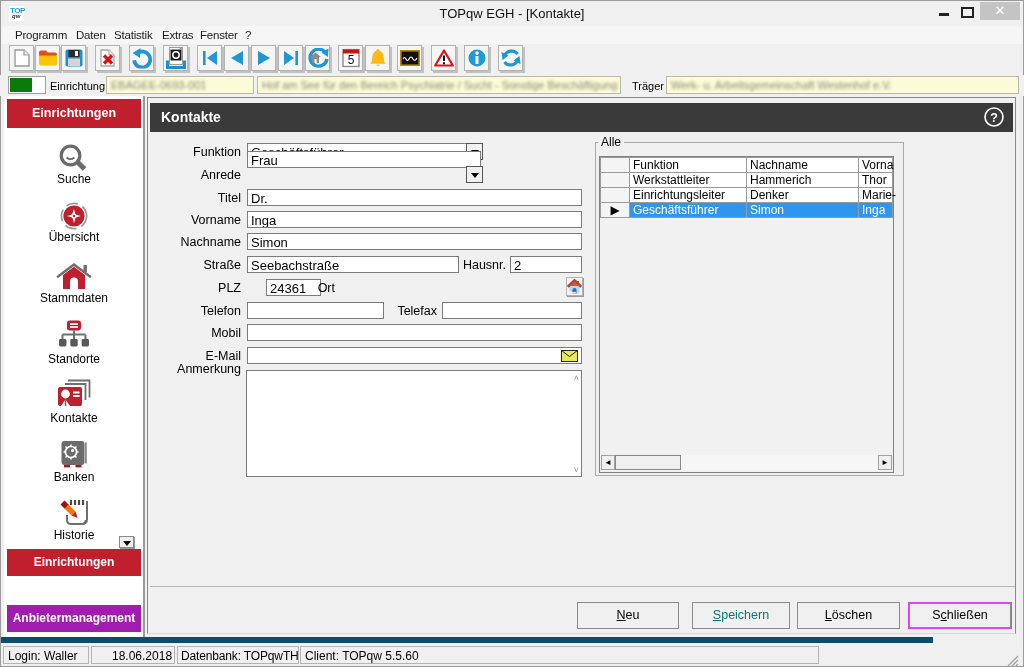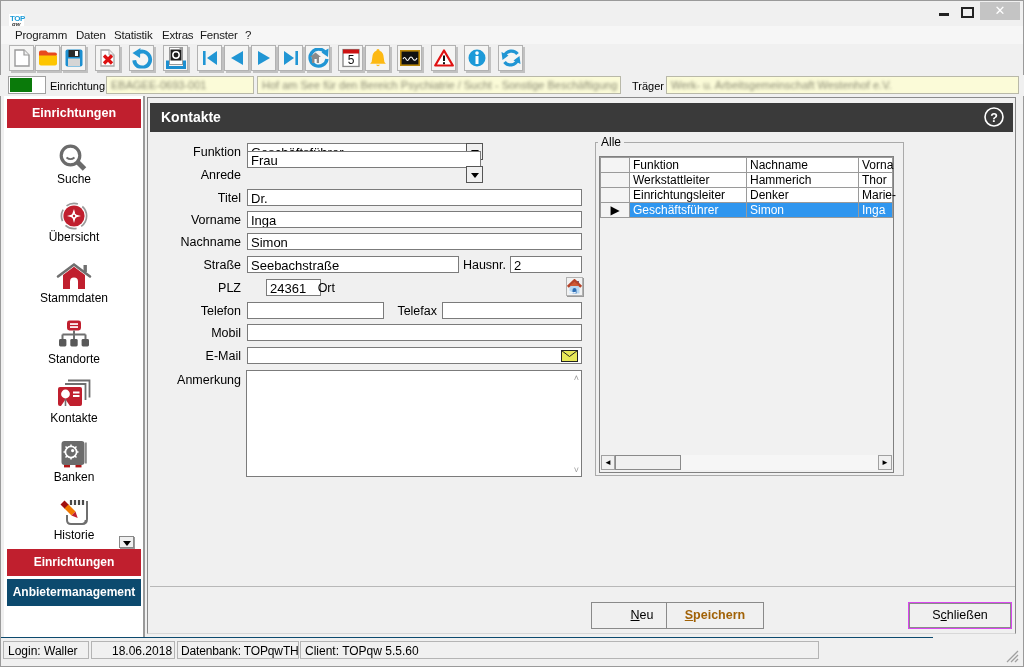--- a/index.html
+++ b/index.html
@@ -2,21 +2,21 @@
 <html><head>
 <meta charset="utf-8">
 <style>
 * { margin:0; padding:0; box-sizing:border-box; }
 html,body { width:1024px; height:667px; }
 body { font-family:"Liberation Sans", sans-serif; background:#f0f0f0; position:relative; overflow:hidden; }
 #frame { position:absolute; left:0; top:0; width:1024px; height:667px; border:1px solid #9a9a9a; }
 
 #titlebar { position:absolute; left:1px; top:1px; width:1022px; height:25px; background:#f0f0f0; }
 #title { position:absolute; left:0; top:5px; width:100%; text-align:center; font-size:13px; color:#111; }
-#logo { position:absolute; left:8px; top:13px; width:15px; height:15px; background:#fff; }
+#logo { position:absolute; left:8px; top:5px; width:15px; height:15px; background:#fff; }
 #logo .t { position:absolute; left:1px; top:0px; font-size:8px; font-weight:bold; color:#1d9cd8; letter-spacing:-0.5px; }
 #logo .q { position:absolute; left:3px; top:7px; font-size:6px; font-weight:bold; color:#333; font-style:italic; }
 .winbtn { position:absolute; top:0; height:19px; color:#222; }
 #btn-close { position:absolute; left:979px; top:1px; width:40px; background:#c4c4c4; color:#fff; font-size:13px; text-align:center; line-height:18px; }
 
 #menubar { position:absolute; left:1px; top:26px; width:1022px; height:18px; background:#f6f6f6; font-size:11.5px; color:#1a1a1a; letter-spacing:-0.2px; }
 .mi { position:absolute; top:3px; }
 
 #toolbar { position:absolute; left:1px; top:44px; width:1022px; height:31px; background:#f0f0f0; }
 .tb { position:absolute; top:1px; width:25px; height:26px; background:#f5f5f4; border:1px solid #b2b2b2; box-shadow:2px 2px 0 rgba(145,145,145,0.5); }
@@ -42,32 +42,33 @@
 .flabel { position:absolute; font-size:12.5px; color:#000; text-align:right; }
 .finput { position:absolute; height:17px; background:#fff; border:1px solid #7b7b7b; font-size:13px; color:#000; padding:1px 0 0 3px; white-space:nowrap; overflow:hidden; }
 .combo-btn { position:absolute; width:17px; height:17px; background:#f0f0f0; border:1px solid #555; }
 .combo-btn:after { content:""; position:absolute; left:4px; top:6px; border:4px solid transparent; border-top:5px solid #000; }
 
 #allebox { position:absolute; left:447px; top:44px; width:309px; height:334px; border:1px solid #aaa; }
 #allelabel { position:absolute; left:450px; top:37px; background:#f0f0f0; padding:0 3px; font-size:12px; z-index:3; }
 
 .bbtn { position:absolute; top:504px; height:27px; background:#f0f0f0; border:1px solid #8a8a8a; font-size:12.5px; color:#000; text-align:center; line-height:25px; }
 
-#statusbar { position:absolute; left:1px; top:637px; width:932px; height:29px; background:#f0f0f0; border-top:1px solid #0c4a6e; }
+#statusbar { position:absolute; left:1px; top:637px; width:932px; height:29px; background:#f0f0f0; border-top:6px solid #0c4a6e; }
 .sbox { position:absolute; top:3px; height:18px; border:1px solid #b4b4b4; background:#f0f0f0; font-size:12px; color:#000; padding:2px 0 0 4px; white-space:nowrap; overflow:hidden; }
 u { text-decoration:underline; }
 </style>
 </head>
 <body>
 <div id="frame"></div>
 <div id="titlebar">
   <div id="logo">
       <span class="t">TOP</span>
       <span class="q">qw</span>
     </div>
+  <div id="title">TOPqw EGH - [Kontakte]</div>
   <div class="winbtn" style="left:938px;top:12px;width:10px;height:3px;background:#222;"></div>
   <div class="winbtn" style="left:960px;top:6px;width:13px;height:11px;border:2px solid #222;"></div>
   <div id="btn-close">✕</div>
 </div>
 <div id="menubar">
   <span class="mi" style="left:14px;">Programm</span>
   <span class="mi" style="left:75px;">Daten</span>
   <span class="mi" style="left:113px;">Statistik</span>
   <span class="mi" style="left:161px;">Extras</span>
   <span class="mi" style="left:199px;">Fenster</span>
@@ -259,21 +260,21 @@
         <path d="M25 26 q3.5-0.5 3.5-4" fill="none" stroke="#6f6f6f" stroke-width="1.6"></path>
         <path d="M3.5 6.5 l4-4 4.5 4.5 -4 4 z" fill="#a01010"></path>
         <path d="M7.5 10.5 l4-4 7 7 -4 4 z" fill="#f07800"></path>
         <path d="M14.5 17.5 l4-4 2.2 6.6 z" fill="#c01f2e"></path>
       </svg></div>
   <div class="slabel" style="top:432px;">Historie</div>
   <div style="position:absolute;left:115px;top:440px;width:15px;height:12px;background:#f0f0f0;border:1px solid #888;box-shadow:1px 1px 0 #999;">
       <div style="position:absolute;left:3px;top:4px;border:4px solid transparent;border-top:5px solid #000;"></div>
     </div>
   <div class="sbar" style="top:453px;background:#c01f2e;">Einrichtungen</div>
-  <div class="sbar" style="top:483px;background:#0c4a6e;">Anbietermanagement</div>
+  <div class="sbar" style="top:509px;background:#a21caf;">Anbietermanagement</div>
 </div>
 <div id="sidebar-border"></div>
 <div id="main">
   <div id="darkbar">
       <span class="t">Kontakte</span>
     <svg style="position:absolute;right:8px;top:3px;" width="22" height="22" viewBox="0 0 22 22">
         <circle cx="11" cy="11" r="9" fill="none" stroke="#fff" stroke-width="1.6"></circle>
         <text x="11" y="15.5" text-anchor="middle" font-size="12.5" font-weight="bold" fill="#fff" font-family="Liberation Sans">?</text>
       </svg>
   </div>
@@ -311,21 +312,21 @@
   <div class="flabel" style="left:240px;top:206px;width:49px;">Telefax</div>
   <div class="finput" style="left:294px;top:204px;width:140px;"></div>
   <div class="flabel" style="left:0;top:228px;width:93px;">Mobil</div>
   <div class="finput" style="left:99px;top:226px;width:335px;"></div>
   <div class="flabel" style="left:0;top:251px;width:93px;">E-Mail</div>
   <div class="finput" style="left:99px;top:249px;width:335px;"></div>
   <svg style="position:absolute;left:413px;top:252px;" width="17" height="12" viewBox="0 0 17 12">
       <rect x="0.5" y="0.5" width="16" height="11" fill="#e8e858" stroke="#222" stroke-width="1"></rect>
       <path d="M0.5 0.5 L8.5 6.5 L16.5 0.5" fill="none" stroke="#222" stroke-width="1"></path>
     </svg>
-  <div class="flabel" style="left:0;top:275px;width:93px;">Anmerkung</div>
+  <div class="flabel" style="left:0;top:264px;width:93px;">Anmerkung</div>
   <div style="position:absolute;left:98px;top:272px;width:336px;height:107px;background:#fff;border:1px solid #7b7b7b;">
     <div style="position:absolute;right:2px;top:2px;color:#999;font-size:9px;">˄</div>
     <div style="position:absolute;right:2px;bottom:1px;color:#999;font-size:9px;">˅</div>
   </div>
   <div id="allelabel">Alle</div>
   <div id="allebox"></div>
   <div id="tablewrap" style="position:absolute;left:451px;top:58px;width:295px;height:317px;border:1px solid #808080;background:#f1f1f1;">
     <table style="border-collapse:collapse;font-size:12px;table-layout:fixed;width:293px;">
       <tbody>
           <tr style="height:15px;">
@@ -354,22 +355,23 @@
           </tr>
     </tbody>
       </table>
     <div style="position:absolute;left:1px;bottom:2px;width:291px;height:15px;background:#f6f6f6;">
       <div style="position:absolute;left:0;top:0;width:14px;height:15px;background:#f0f0f0;border:1px solid #a0a0a0;font-size:8px;text-align:center;line-height:14px;color:#000;">◄</div>
       <div style="position:absolute;left:14px;top:0;width:66px;height:15px;background:#f0f0f0;border:1px solid #8a8a8a;"></div>
       <div style="position:absolute;right:0;top:0;width:14px;height:15px;background:#f0f0f0;border:1px solid #a0a0a0;font-size:8px;text-align:center;line-height:14px;color:#000;">►</div>
     </div>
   </div>
   <div style="position:absolute;left:2px;top:488px;width:865px;height:1px;background:#b8b8b8;"></div>
-  <div class="bbtn" style="left:429px;width:102px;margin-left:14px;"><u>N</u>eu</div>
-  <div class="bbtn" style="left:518px;width:98px;color:#a16207;font-weight:bold;"><u>S</u>peichern</div>
+  <div class="bbtn" style="left:429px;width:102px;"><u>N</u>eu</div>
+  <div class="bbtn" style="left:544px;width:98px;color:#0f766e;"><u>S</u>peichern</div>
+  <div class="bbtn" style="left:649px;width:103px;"><u>L</u>öschen</div>
   <div class="bbtn" style="left:760px;width:104px;border:1px solid #d946ef;box-shadow:inset 0 0 0 1px #8a8a8a;">S<u>c</u>hließen</div>
 </div>
 <div id="statusbar">
   <div class="sbox" style="left:2px;width:86px;">Login: Waller</div>
   <div class="sbox" style="left:90px;width:84px;padding-left:20px;">18.06.2018</div>
   <div class="sbox" style="left:176px;width:122px;padding-left:3px;letter-spacing:-0.15px;">Datenbank: TOPqwTH</div>
   <div class="sbox" style="left:299px;width:519px;">Client: TOPqw 5.5.60</div>
   <svg style="position:absolute;left:1005px;top:12px;" width="13" height="13">
       <path d="M12 1 L1 12 M12 5 L5 12 M12 9 L9 12" stroke="#a0a0a0" stroke-width="1.3" fill="none"></path>
     </svg>

